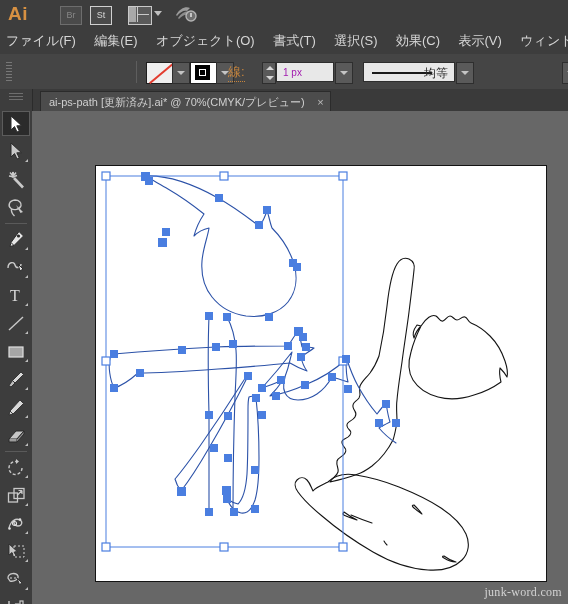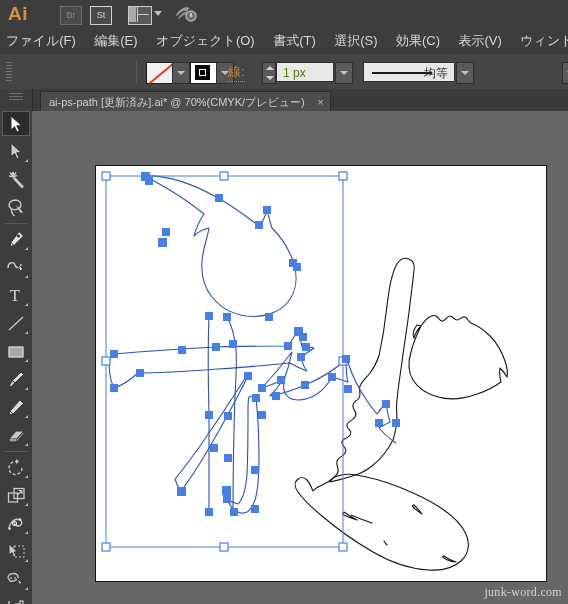--- a/index.html
+++ b/index.html
@@ -65,22 +65,22 @@
         width:5px;height:5px;background:#000;z-index:2;}
   .stroke-label{position:absolute;left:228px;top:10px;color:#c8853c;font-size:13px;
         line-height:16px;border-bottom:1px dotted #c8853c;padding-bottom:1px;}
   .spinner{position:absolute;left:262px;top:8px;width:12px;height:20px;
            background:#5a5a5a;border:1px solid #2e2e2e;}
   .spinner .up,.spinner .dn{position:absolute;left:3px;width:0;height:0;
            border-left:4px solid transparent;border-right:4px solid transparent;}
   .spinner .up{top:3px;border-bottom:4px solid #d5d5d5;}
   .spinner .dn{bottom:3px;border-top:4px solid #d5d5d5;}
   .numfield{position:absolute;left:276px;top:8px;width:58px;height:20px;
-            background:#e8e8e8;border:1px solid #2e2e2e;color:#4d7c0f;
-            font-size:12px;line-height:20px;padding-left:6px;box-sizing:border-box;}
+            background:#e8e8e8;border:1px solid #2e2e2e;color:#a21caf;
+            font-size:10px;line-height:20px;padding-left:6px;box-sizing:border-box;}
   .numdrop{position:absolute;left:335px;top:8px;width:16px;height:20px;
            background:#5a5a5a;border:1px solid #2e2e2e;}
   .numdrop:after{content:"";position:absolute;left:4px;top:8px;width:0;height:0;
       border-left:4px solid transparent;border-right:4px solid transparent;
       border-top:4px solid #c4c4c4;}
   .combo{position:absolute;top:8px;height:20px;background:#e8e8e8;
          border:1px solid #2e2e2e;box-sizing:border-box;}
   .combo .line{position:absolute;left:8px;top:9px;width:60px;height:2px;
          background:#1a1a1a;}
   .combo .cl{position:absolute;right:6px;top:1px;color:#2b2b2b;font-size:12px;

